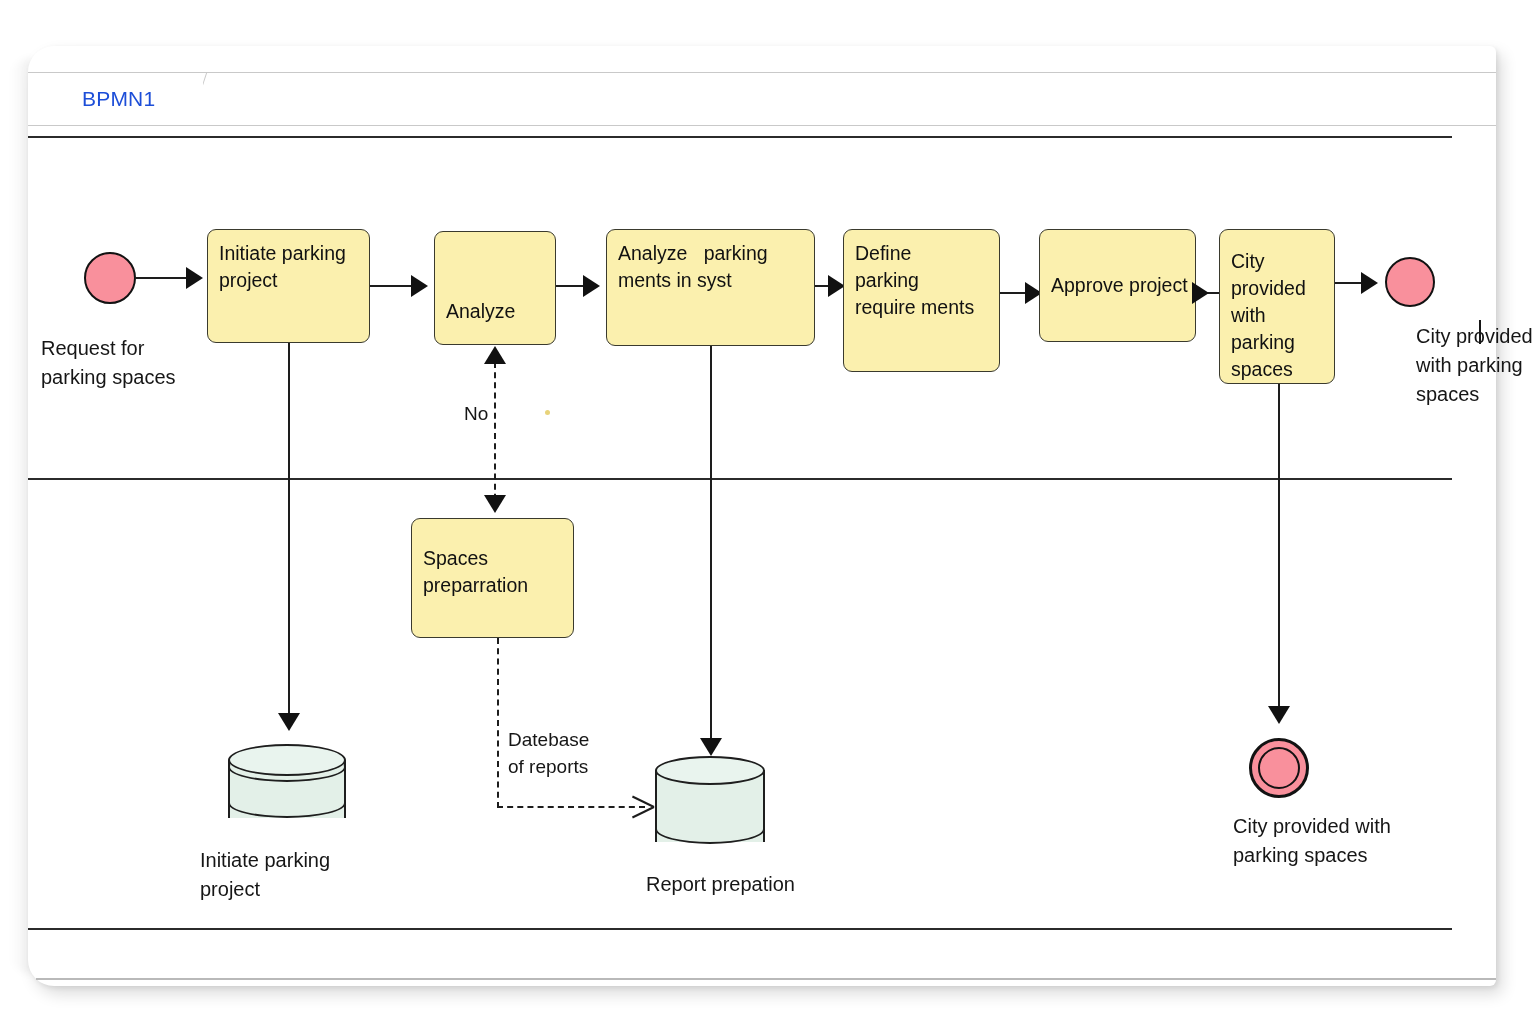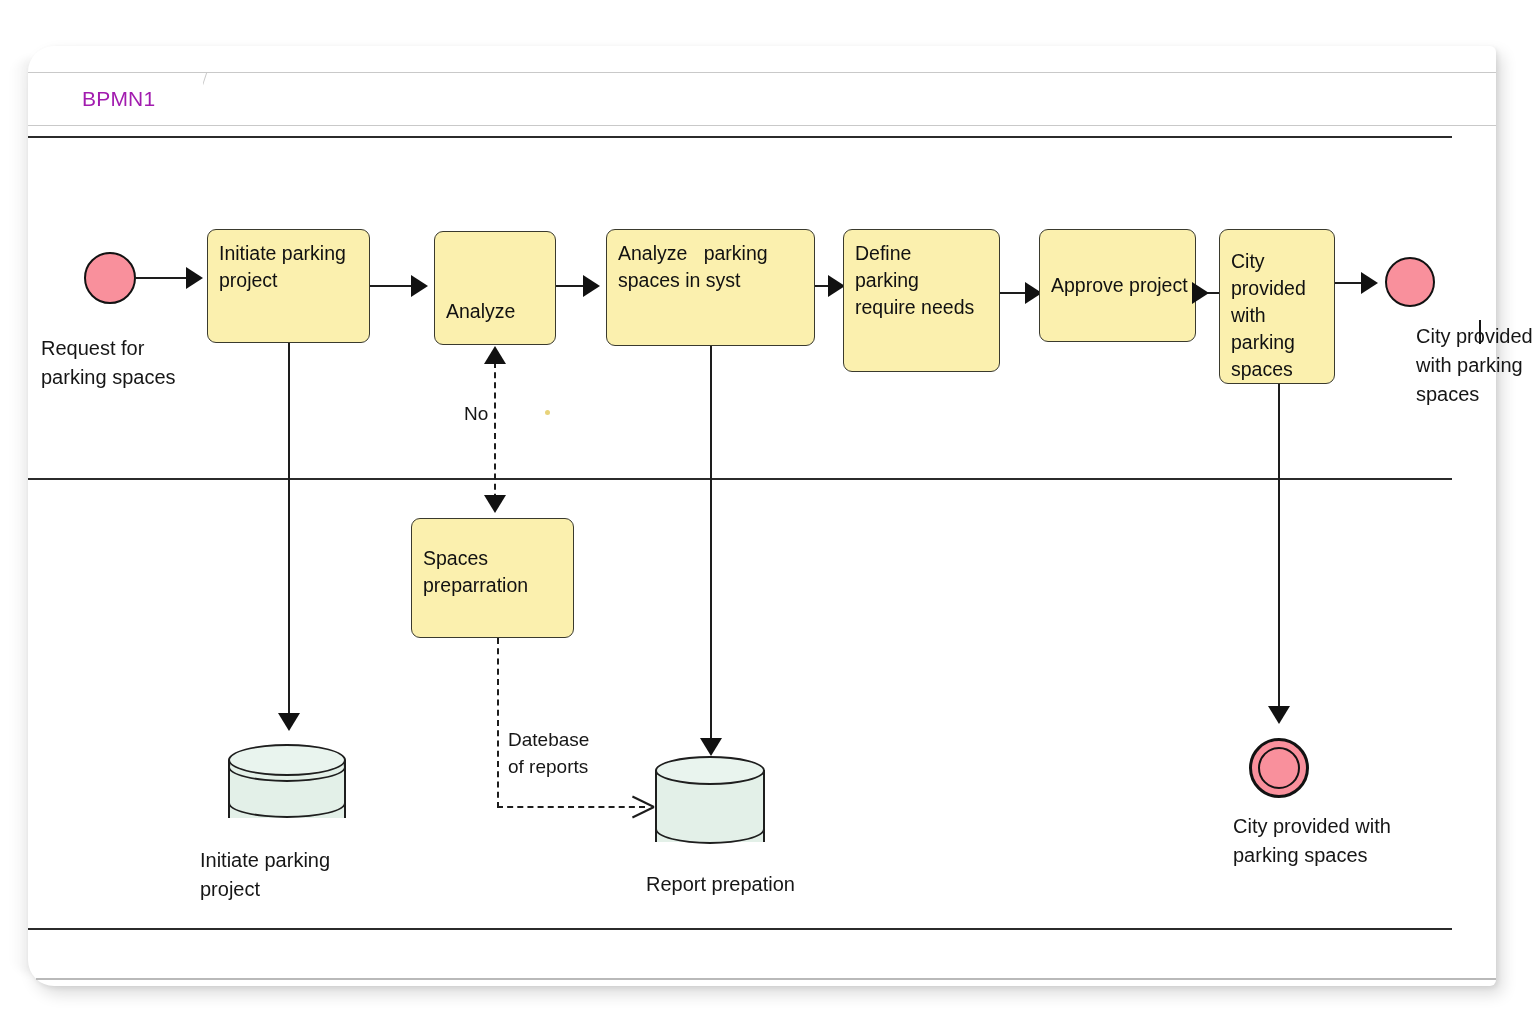--- a/index.html
+++ b/index.html
@@ -62,21 +62,21 @@
   }
   #tab-bpmn {
     position: absolute;
     left: 60px;
     top: 72px;
     height: 53px;
     padding: 0 34px 0 22px;
     display: flex;
     align-items: center;
     font-size: 21px;
-    color: #a21caf;
+    color: #1d4ed8;
     letter-spacing: .2px;
   }
   
   #tab-slash {
     position: absolute;
     left: 203px;
     top: 72px;
     width: 42px;
     height: 53px;
     overflow: hidden;
@@ -300,28 +300,28 @@
   <div class="task" style="left:434px; top:231px; width:122px; height:114px; padding-top:12px;">
     <div>Analyze</div>
     
     
   </div>
 
   <div class="ln h" style="left:556px; top:285px; width:30px;"></div>
   <div class="arrow-r" style="left:583px; top:275px;"></div>
 
   <div class="task" style="left:606px; top:229px; width:209px; height:117px;">Analyze   parking
-spaces in syst</div>
+ments in syst</div>
 
   <div class="ln h" style="left:815px; top:285px; width:26px;"></div>
   <div class="arrow-r" style="left:828px; top:275px;"></div>
 
   <div class="task" style="left:843px; top:229px; width:157px; height:143px;">Define
 parking
-require needs</div>
+require ments</div>
 
   <div class="ln h" style="left:1000px; top:292px; width:30px;"></div>
   <div class="arrow-r" style="left:1025px; top:282px;"></div>
 
   <div class="task vcenter" style="left:1039px; top:229px; width:157px; height:113px; padding-left:11px;">Approve project</div>
 
   <div class="ln h" style="left:1196px; top:292px; width:24px;"></div>
   <div class="arrow-r" style="left:1192px; top:282px;"></div>
 
   <div class="task" style="left:1219px; top:229px; width:116px; height:155px; padding-top:18px;">City

